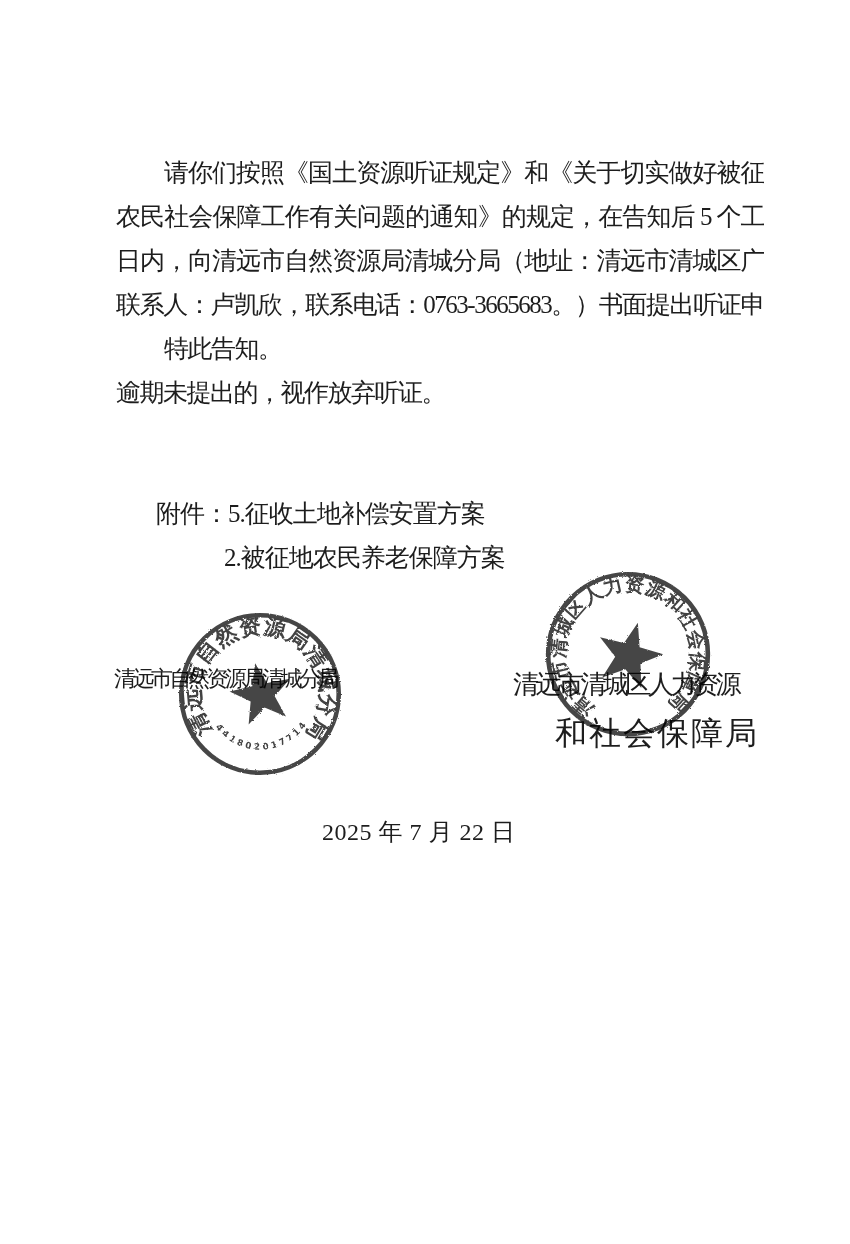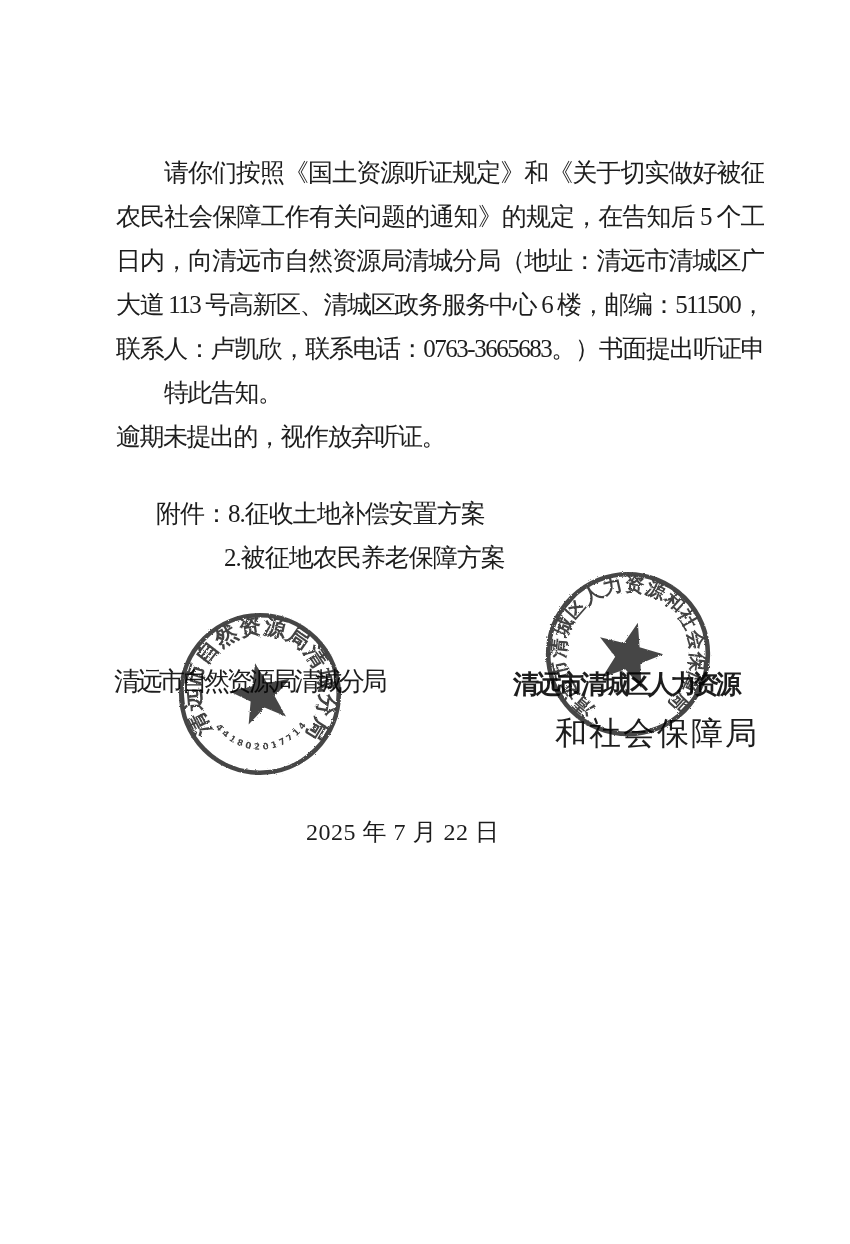--- a/index.html
+++ b/index.html
@@ -20,53 +20,52 @@
   }
   .bline { margin: 0; height: 44px; white-space: nowrap; overflow: visible; }
   .bline.fill { white-space: normal; text-align: justify; text-align-last: justify; overflow: hidden; }
   .bline.indent { text-indent: 48px; }
 
   
   .attach-1 { position: absolute; left: 156px; top: 497px; font-size: 25px; letter-spacing: -1px; white-space: nowrap; }
   .attach-2 { position: absolute; left: 224px; top: 541px; font-size: 25px; letter-spacing: -1px; white-space: nowrap; }
 
   
-  .sig-left   { position: absolute; left: 114px; top: 664px; font-size: 26px; letter-spacing: -3.5px; white-space: nowrap; }
-  .sig-right-1{ position: absolute; left: 513px; top: 667px; font-size: 26px; letter-spacing: -3.5px; white-space: nowrap; font-weight: bold; }
+  .sig-left   { position: absolute; left: 114px; top: 664px; font-size: 22px; letter-spacing: -3.5px; white-space: nowrap; }
+  .sig-right-1{ position: absolute; left: 513px; top: 667px; font-size: 26px; letter-spacing: -3.5px; white-space: nowrap; }
   .sig-right-2{ position: absolute; left: 555px; top: 712px; font-size: 32px; letter-spacing: 2px; white-space: nowrap; }
 
   
-  .date-line { position: absolute; left: 306px; top: 816px; font-size: 24px; letter-spacing: 0.5px; white-space: nowrap; }
+  .date-line { position: absolute; left: 322px; top: 816px; font-size: 24px; letter-spacing: 0.5px; white-space: nowrap; }
 
   
   .seal { position: absolute; mix-blend-mode: multiply; opacity: 0.87; }
   .seal-left  { left: 172px; top: 604px; }
   .seal-right { left: 534px; top: 564px; }
   .seal-text { font-family: "Liberation Serif", "DejaVu Serif", serif; font-weight: bold; fill: #262626; }
   .chars-l { font-size: 24px; letter-spacing: 0.5px; }
   .chars-r { font-size: 21px; letter-spacing: 0.5px; }
   .code    { font-size: 9.5px; letter-spacing: 3.2px; font-family: "DejaVu Sans", sans-serif; font-weight: 600; }
 </style>
 </head>
 <body>
 
 <div class="page">
 
   <div class="doc-body">
     <p class="bline fill indent">请你们按照《国土资源听证规定》和《关于切实做好被征地</p>
     <p class="bline fill">农民社会保障工作有关问题的通知》的规定，在告知后 5 个工作</p>
     <p class="bline fill">日内，向清远市自然资源局清城分局（地址：清远市清城区广清</p>
-    <p class="bline fill">大道 113 号高新区、清城区政务服务中心 6 楼，邮编：511500，</p>
     <p class="bline fill">联系人：卢凯欣，联系电话：0763-3665683。）书面提出听证申请；</p>
     <p class="bline indent">特此告知。</p>
     <p class="bline">逾期未提出的，视作放弃听证。</p>
   </div>
 
   <div class="attach-1">
-    <span>附件：</span><span>8.征收土地补偿安置方案</span>
+    <span>附件：</span><span>5.征收土地补偿安置方案</span>
   </div>
   <div class="attach-2">
     <span>2.被征地农民养老保障方案</span>
   </div>
 
   <div class="sig-left">清远市自然资源局清城分局</div>
   <div class="sig-right-1">清远市清城区人力资源</div>
   <div class="sig-right-2">和社会保障局</div>
 
   <div class="date-line">2025 年 7 月 22 日</div>

